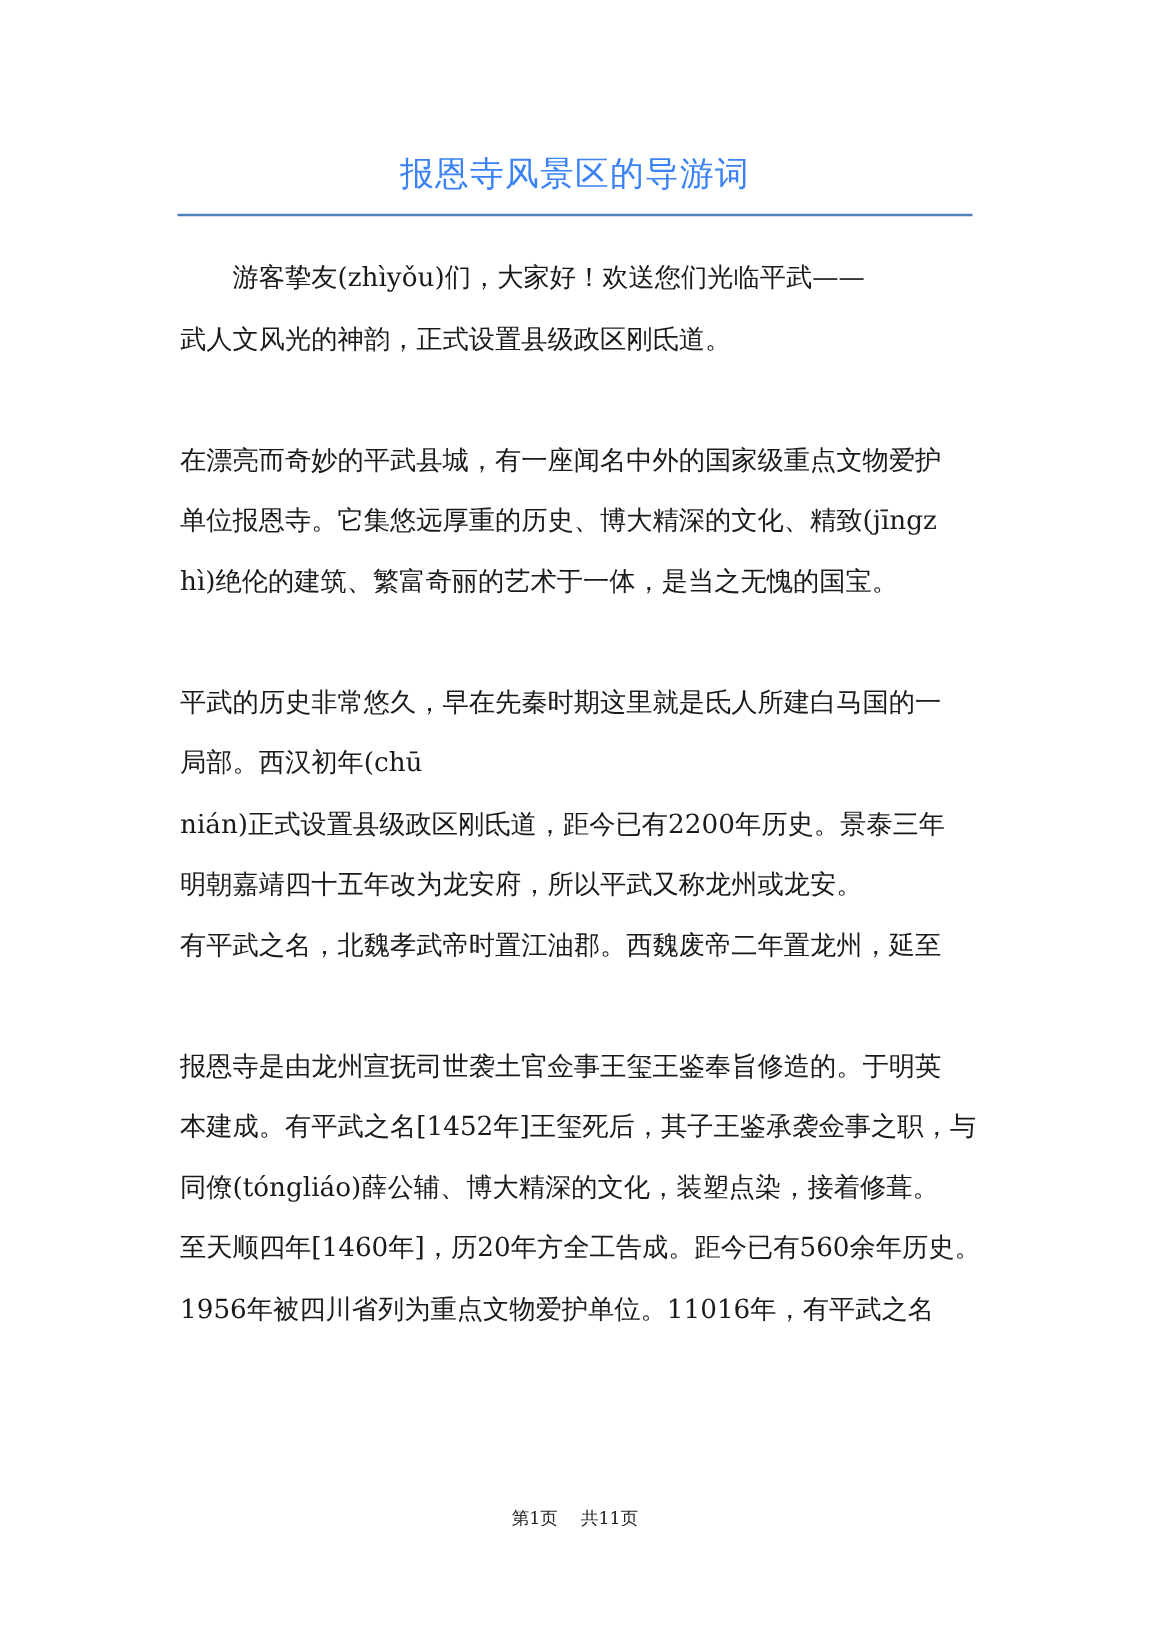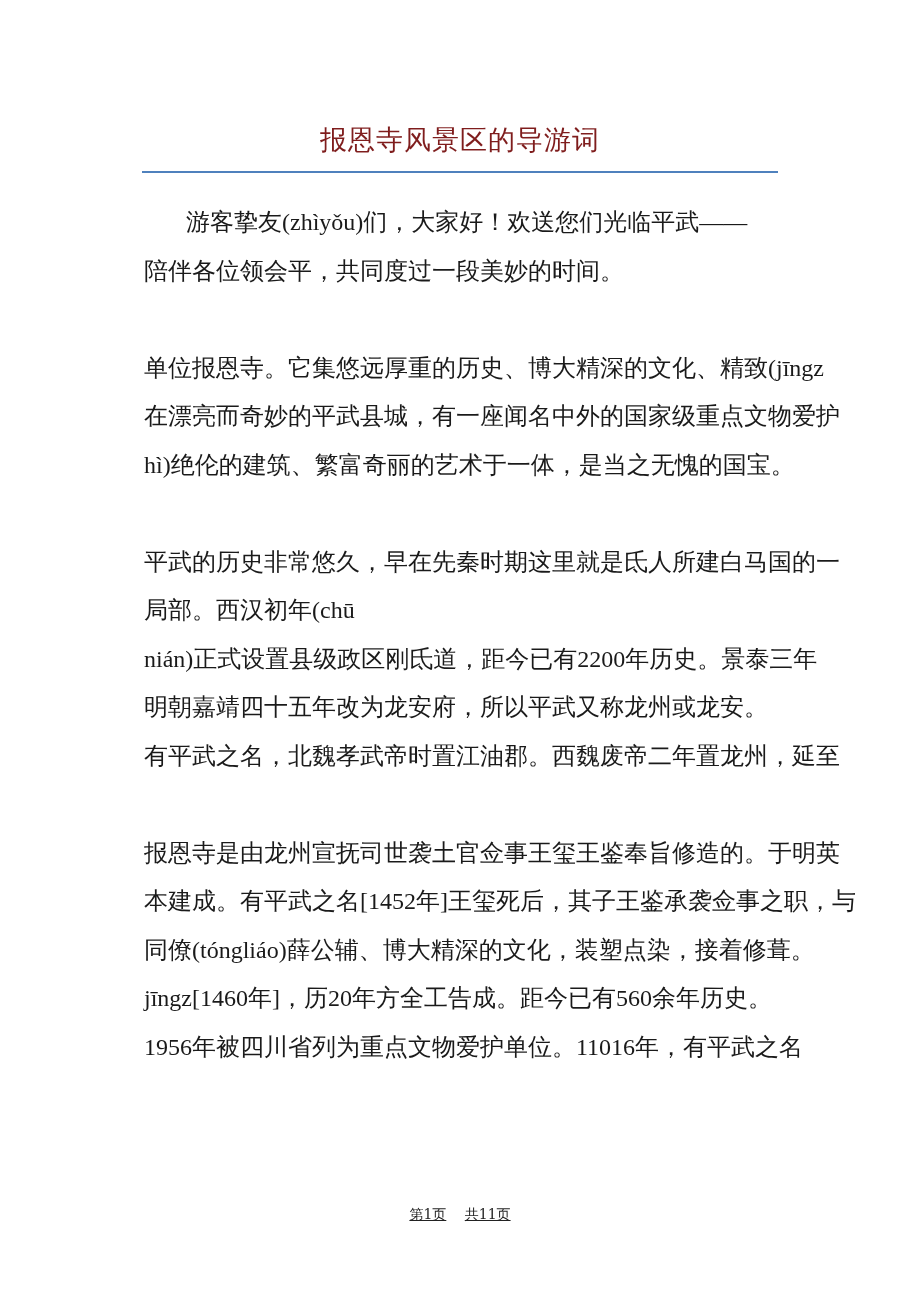--- a/index.html
+++ b/index.html
@@ -23,95 +23,94 @@
       background: #ffffff;
     }
     .title {
       position: absolute;
       left: 142px;
       top: 118px;
       width: 636px;
       text-align: center;
       font-size: 27px;
       line-height: 44px;
-      color: #7f1d1d;
+      color: #3b82f6;
       letter-spacing: 1px;
       margin: 0;
       font-weight: normal;
     }
     .title-rule {
       position: absolute;
       left: 142px;
       top: 171px;
       width: 636px;
       height: 0;
       border-top: 2px solid #4f81bd;
     }
     .body-text {
       position: absolute;
       left: 144px;
       top: 198px;
       width: 636px;
     }
     .line {
-      font-size: 24px;
+      font-size: 21px;
       line-height: 48.5px;
       height: 48.5px;
       white-space: nowrap;
       color: #1a1a1a;
-      font-family: Liberation Serif, serif;
     }
     .indent { padding-left: 42px; }
     .gap { height: 48.5px; }
     .footer {
       position: absolute;
       left: 0;
       top: 1206px;
       width: 920px;
       text-align: center;
       font-size: 14px;
       color: #222;
     }
-    .footer span { margin: 0 7px; text-decoration: underline; }
+    .footer span { margin: 0 7px; }
   </style>
 </head>
 <body>
 
 <div class="page">
   <h1 class="title">报恩寺风景区的导游词</h1>
   <div class="title-rule"></div>
 
   <div class="body-text">
     <div>
       <div class="line indent">游客挚友(zhìyǒu)们，大家好！欢送您们光临平武——</div>
-      <div class="line">陪伴各位领会平，共同度过一段美妙的时间。</div>
+      <div class="line">武人文风光的神韵，正式设置县级政区刚氐道。</div>
     </div>
     <div class="gap"></div>
 
     <div>
+      <div class="line">在漂亮而奇妙的平武县城，有一座闻名中外的国家级重点文物爱护</div>
       <div class="line">单位报恩寺。它集悠远厚重的历史、博大精深的文化、精致(jīngz</div>
-      <div class="line">在漂亮而奇妙的平武县城，有一座闻名中外的国家级重点文物爱护</div>
       <div class="line">hì)绝伦的建筑、繁富奇丽的艺术于一体，是当之无愧的国宝。</div>
     </div>
     <div class="gap"></div>
 
     <div>
       <div class="line">平武的历史非常悠久，早在先秦时期这里就是氐人所建白马国的一</div>
       <div class="line">局部。西汉初年(chū</div>
       <div class="line">nián)正式设置县级政区刚氐道，距今已有2200年历史。景泰三年</div>
       <div class="line">明朝嘉靖四十五年改为龙安府，所以平武又称龙州或龙安。</div>
       <div class="line">有平武之名，北魏孝武帝时置江油郡。西魏废帝二年置龙州，延至</div>
     </div>
     <div class="gap"></div>
 
     <div>
       <div class="line">报恩寺是由龙州宣抚司世袭土官佥事王玺王鉴奉旨修造的。于明英</div>
       <div class="line">本建成。有平武之名[1452年]王玺死后，其子王鉴承袭佥事之职，与</div>
       <div class="line">同僚(tóngliáo)薛公辅、博大精深的文化，装塑点染，接着修葺。</div>
-      <div class="line">jīngz[1460年]，历20年方全工告成。距今已有560余年历史。</div>
+      <div class="line">至天顺四年[1460年]，历20年方全工告成。距今已有560余年历史。</div>
       <div class="line">1956年被四川省列为重点文物爱护单位。11016年，有平武之名</div>
     </div>
   </div>
 
   <div class="footer">
     <span>第1页</span>
     <span>共11页</span>
   </div>
 </div>
 

